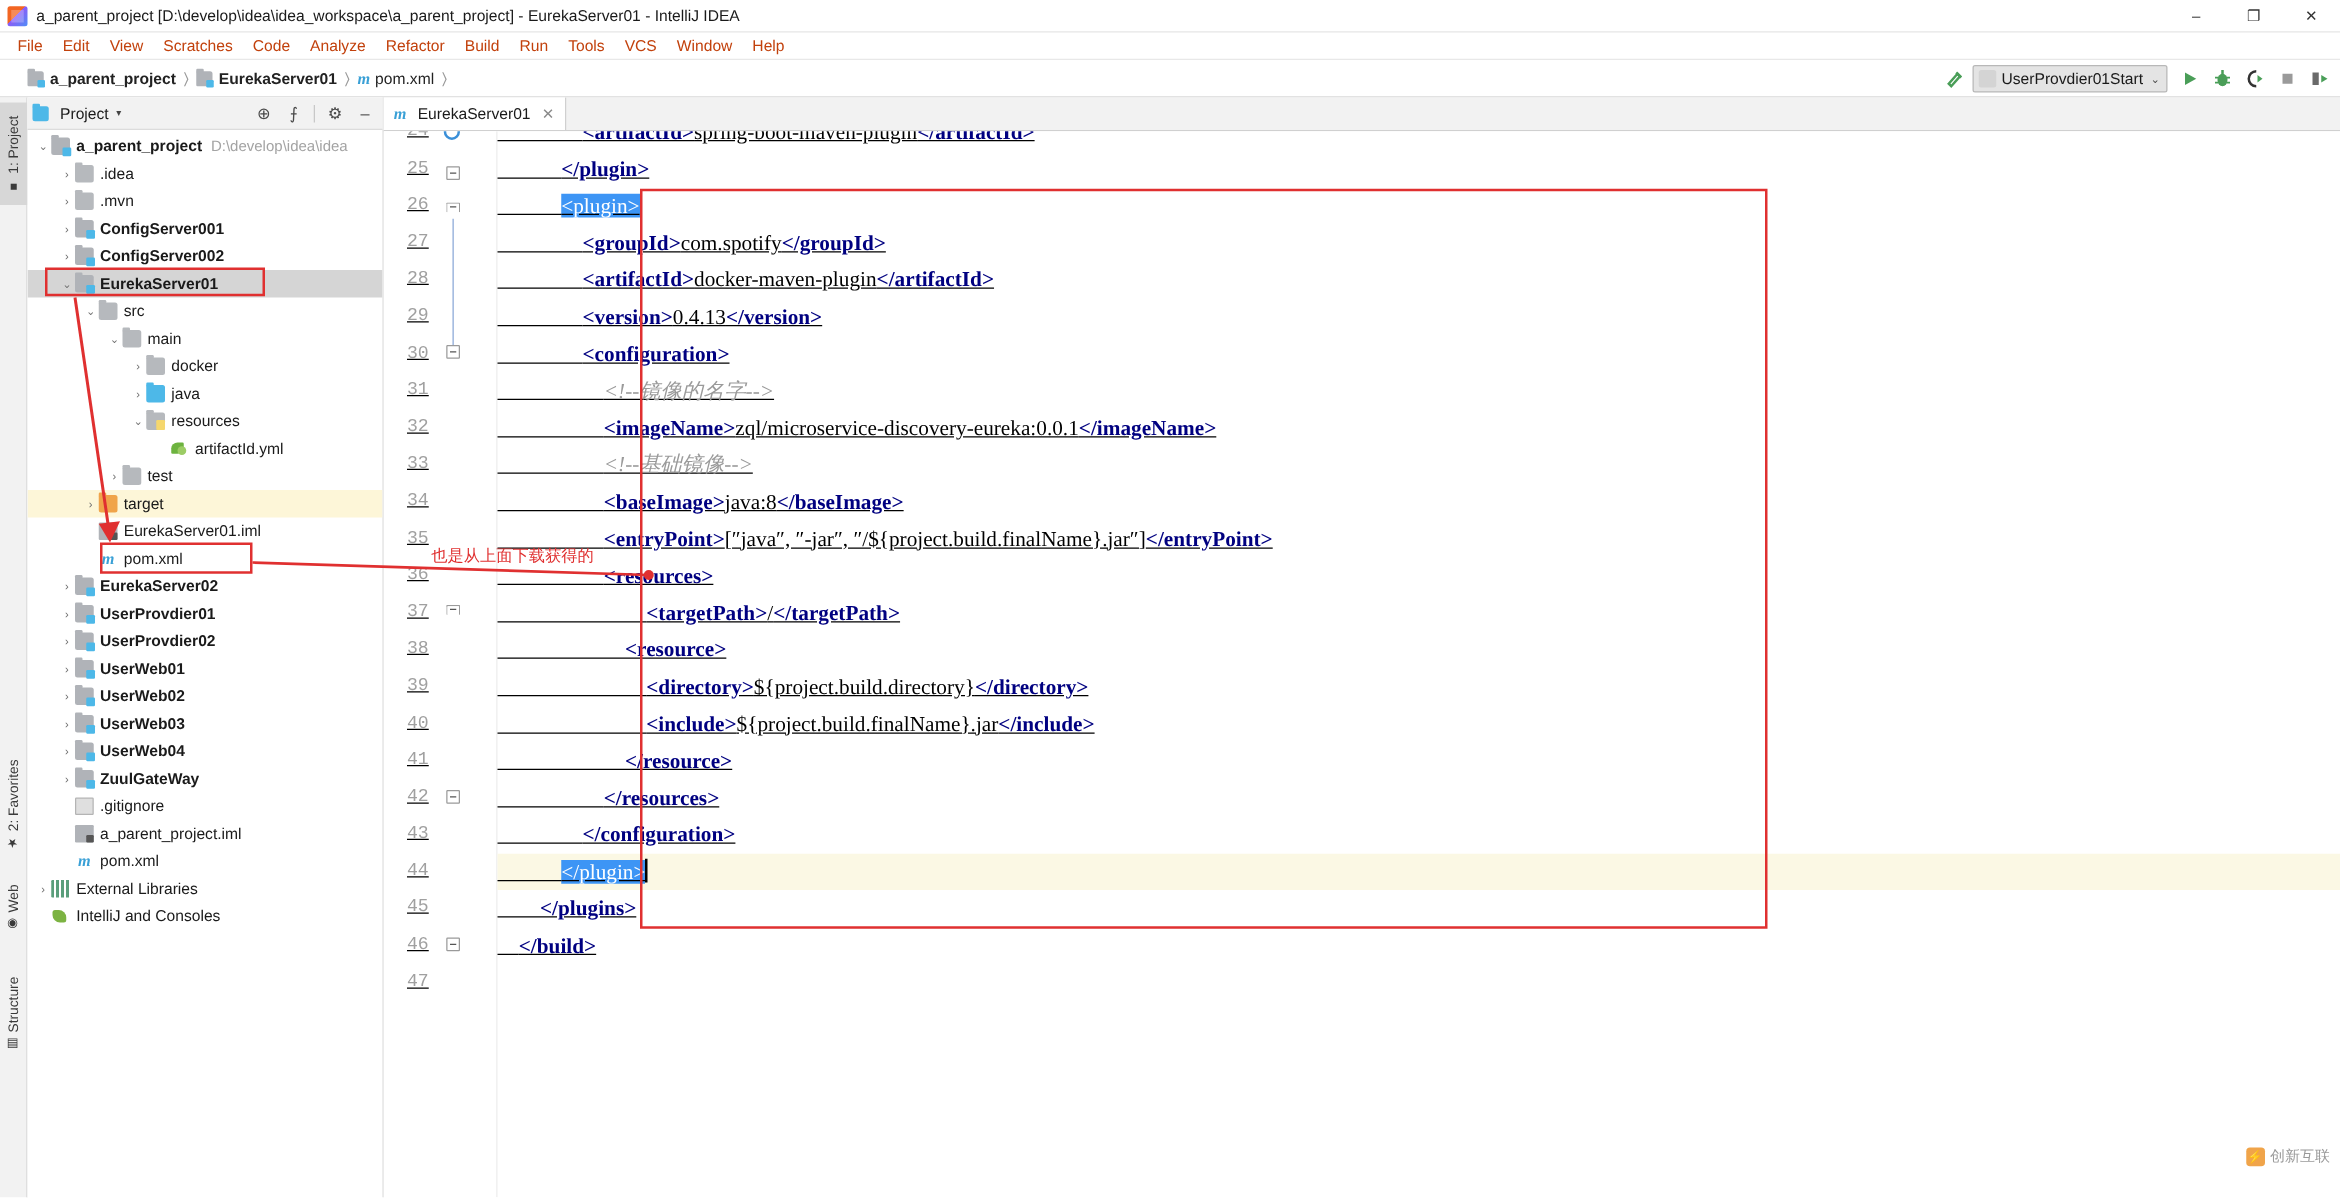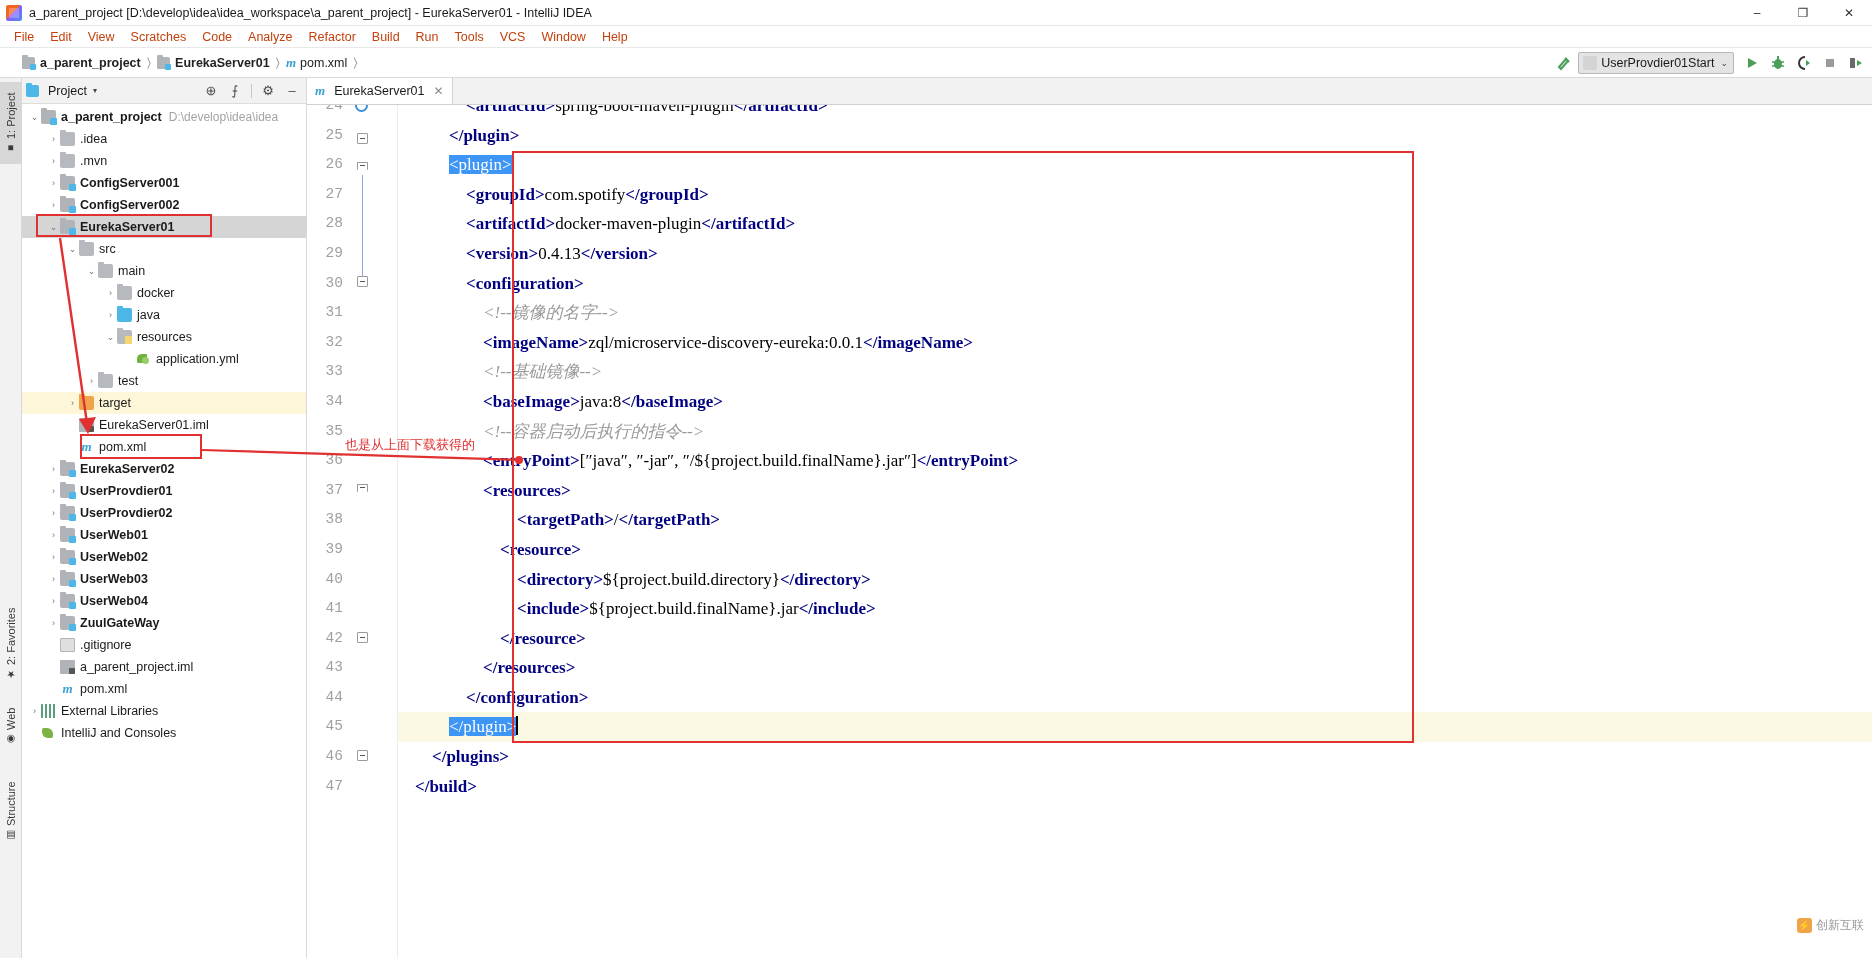--- a/index.html
+++ b/index.html
@@ -224,21 +224,21 @@
     height: 27px; background: #f2f2f2; display: flex; align-items: stretch;
     border-bottom: 1px solid #d0d0d0;
   }
   .tab {
     display: flex; align-items: center; gap: 5px; padding: 0 8px;
     background: #ffffff; border-right: 1px solid #d0d0d0;
     font-size: 12.5px; color: #1a1a1a;
   }
   .tab .close-x { color: #8a8a8a; font-size: 12px; margin-left: 4px; }
 
-  .editor-body { flex: 1; display: flex; position: relative; background: #ffffff; overflow: hidden; }
+  .editor-body { flex: 1; display: flex; position: relative; background: #ffffff; overflow: hidden; text-decoration: underline; }
 
   .gutter-nums {
     width: 42px; background: #ffffff; flex: none; text-align: right;
     padding-right: 6px; color: #a0a0a0;
     font-family: "Liberation Mono", monospace; font-size: 14.5px;
   }
   .gutter-fold {
     width: 26px; background: #ffffff; flex: none; position: relative;
   }
   .gutter-annot { width: 22px; background: #ffffff; flex: none; }
@@ -487,21 +487,21 @@
           <span class="tlabel">java</span>
         </div>
         <div class="trow" style="padding-left: 82px;">
           <span class="twist">⌄</span>
           <span class="ic ic-res"></span>
           <span class="tlabel">resources</span>
         </div>
         <div class="trow" style="padding-left: 101px;">
           <span class="twist"></span>
           <span class="ic ic-yml"></span>
-          <span class="tlabel">application.yml</span>
+          <span class="tlabel">artifactId.yml</span>
         </div>
         <div class="trow" style="padding-left: 63px;">
           <span class="twist">›</span>
           <span class="ic ic-folder"></span>
           <span class="tlabel">test</span>
         </div>
         <div class="trow hl" style="padding-left: 44px;">
           <span class="twist">›</span>
           <span class="ic ic-target"></span>
           <span class="tlabel">target</span>
@@ -637,21 +637,20 @@
           <div class="cl">            <span class="tagname">&lt;/plugin&gt;</span></div>
           <div class="cl">            <span class="selblue">&lt;plugin&gt;</span></div>
           <div class="cl">                <span class="tagname">&lt;groupId&gt;</span>com.spotify<span class="tagname">&lt;/groupId&gt;</span></div>
           <div class="cl">                <span class="tagname">&lt;artifactId&gt;</span>docker-maven-plugin<span class="tagname">&lt;/artifactId&gt;</span></div>
           <div class="cl">                <span class="tagname">&lt;version&gt;</span>0.4.13<span class="tagname">&lt;/version&gt;</span></div>
           <div class="cl">                <span class="tagname">&lt;configuration&gt;</span></div>
           <div class="cl">                    <span class="comment">&lt;!--镜像的名字--&gt;</span></div>
           <div class="cl">                    <span class="tagname">&lt;imageName&gt;</span>zql/microservice-discovery-eureka:0.0.1<span class="tagname">&lt;/imageName&gt;</span></div>
           <div class="cl">                    <span class="comment">&lt;!--基础镜像--&gt;</span></div>
           <div class="cl">                    <span class="tagname">&lt;baseImage&gt;</span>java:8<span class="tagname">&lt;/baseImage&gt;</span></div>
-          <div class="cl">                    <span class="comment">&lt;!--容器启动后执行的指令--&gt;</span></div>
           <div class="cl">                    <span class="tagname">&lt;entryPoint&gt;</span>[″java″, ″-jar″, ″/${project.build.finalName}.jar″]<span class="tagname">&lt;/entryPoint&gt;</span></div>
           <div class="cl">                    <span class="tagname">&lt;resources&gt;</span></div>
           <div class="cl">                            <span class="tagname">&lt;targetPath&gt;</span>/<span class="tagname">&lt;/targetPath&gt;</span></div>
           <div class="cl">                        <span class="tagname">&lt;resource&gt;</span></div>
           <div class="cl">                            <span class="tagname">&lt;directory&gt;</span>${project.build.directory}<span class="tagname">&lt;/directory&gt;</span></div>
           <div class="cl">                            <span class="tagname">&lt;include&gt;</span>${project.build.finalName}.jar<span class="tagname">&lt;/include&gt;</span></div>
           <div class="cl">                        <span class="tagname">&lt;/resource&gt;</span></div>
           <div class="cl">                    <span class="tagname">&lt;/resources&gt;</span></div>
           <div class="cl">                <span class="tagname">&lt;/configuration&gt;</span></div>
           <div class="cl hlrow">            <span class="selblue">&lt;/plugin&gt;</span><span class="caret-bar"></span></div>

